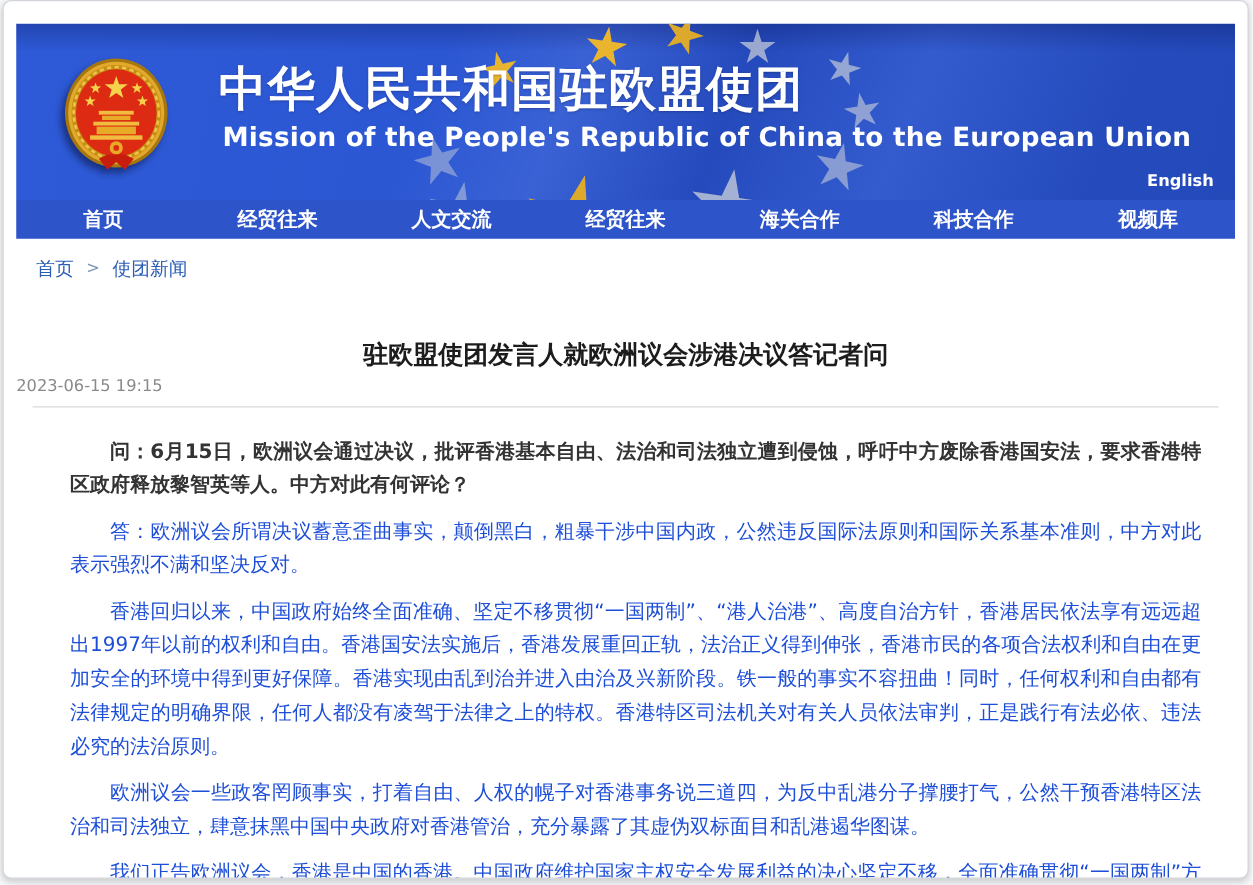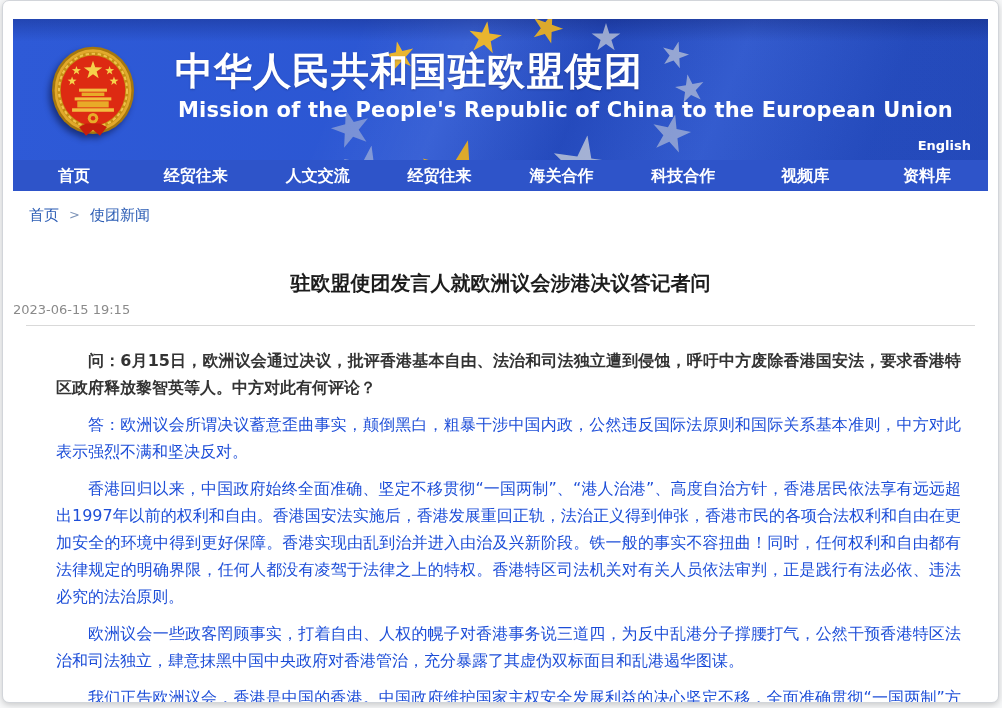--- a/index.html
+++ b/index.html
@@ -138,21 +138,20 @@
   </div>
 
   <div class="nav">
     <div class="nav-item">首页</div>
     <div class="nav-item">经贸往来</div>
     <div class="nav-item">人文交流</div>
     <div class="nav-item">经贸往来</div>
     <div class="nav-item">海关合作</div>
     <div class="nav-item">科技合作</div>
     <div class="nav-item">视频库</div>
-    <div class="nav-item">资料库</div>
   </div>
 
   <div class="breadcrumb">
     <span class="crumb">首页</span>
     <span class="crumb-sep">&gt;</span>
     <span class="crumb">使团新闻</span>
   </div>
 
   <div class="article-title">驻欧盟使团发言人就欧洲议会涉港决议答记者问</div>
   <div class="article-date">2023-06-15 19:15</div>

